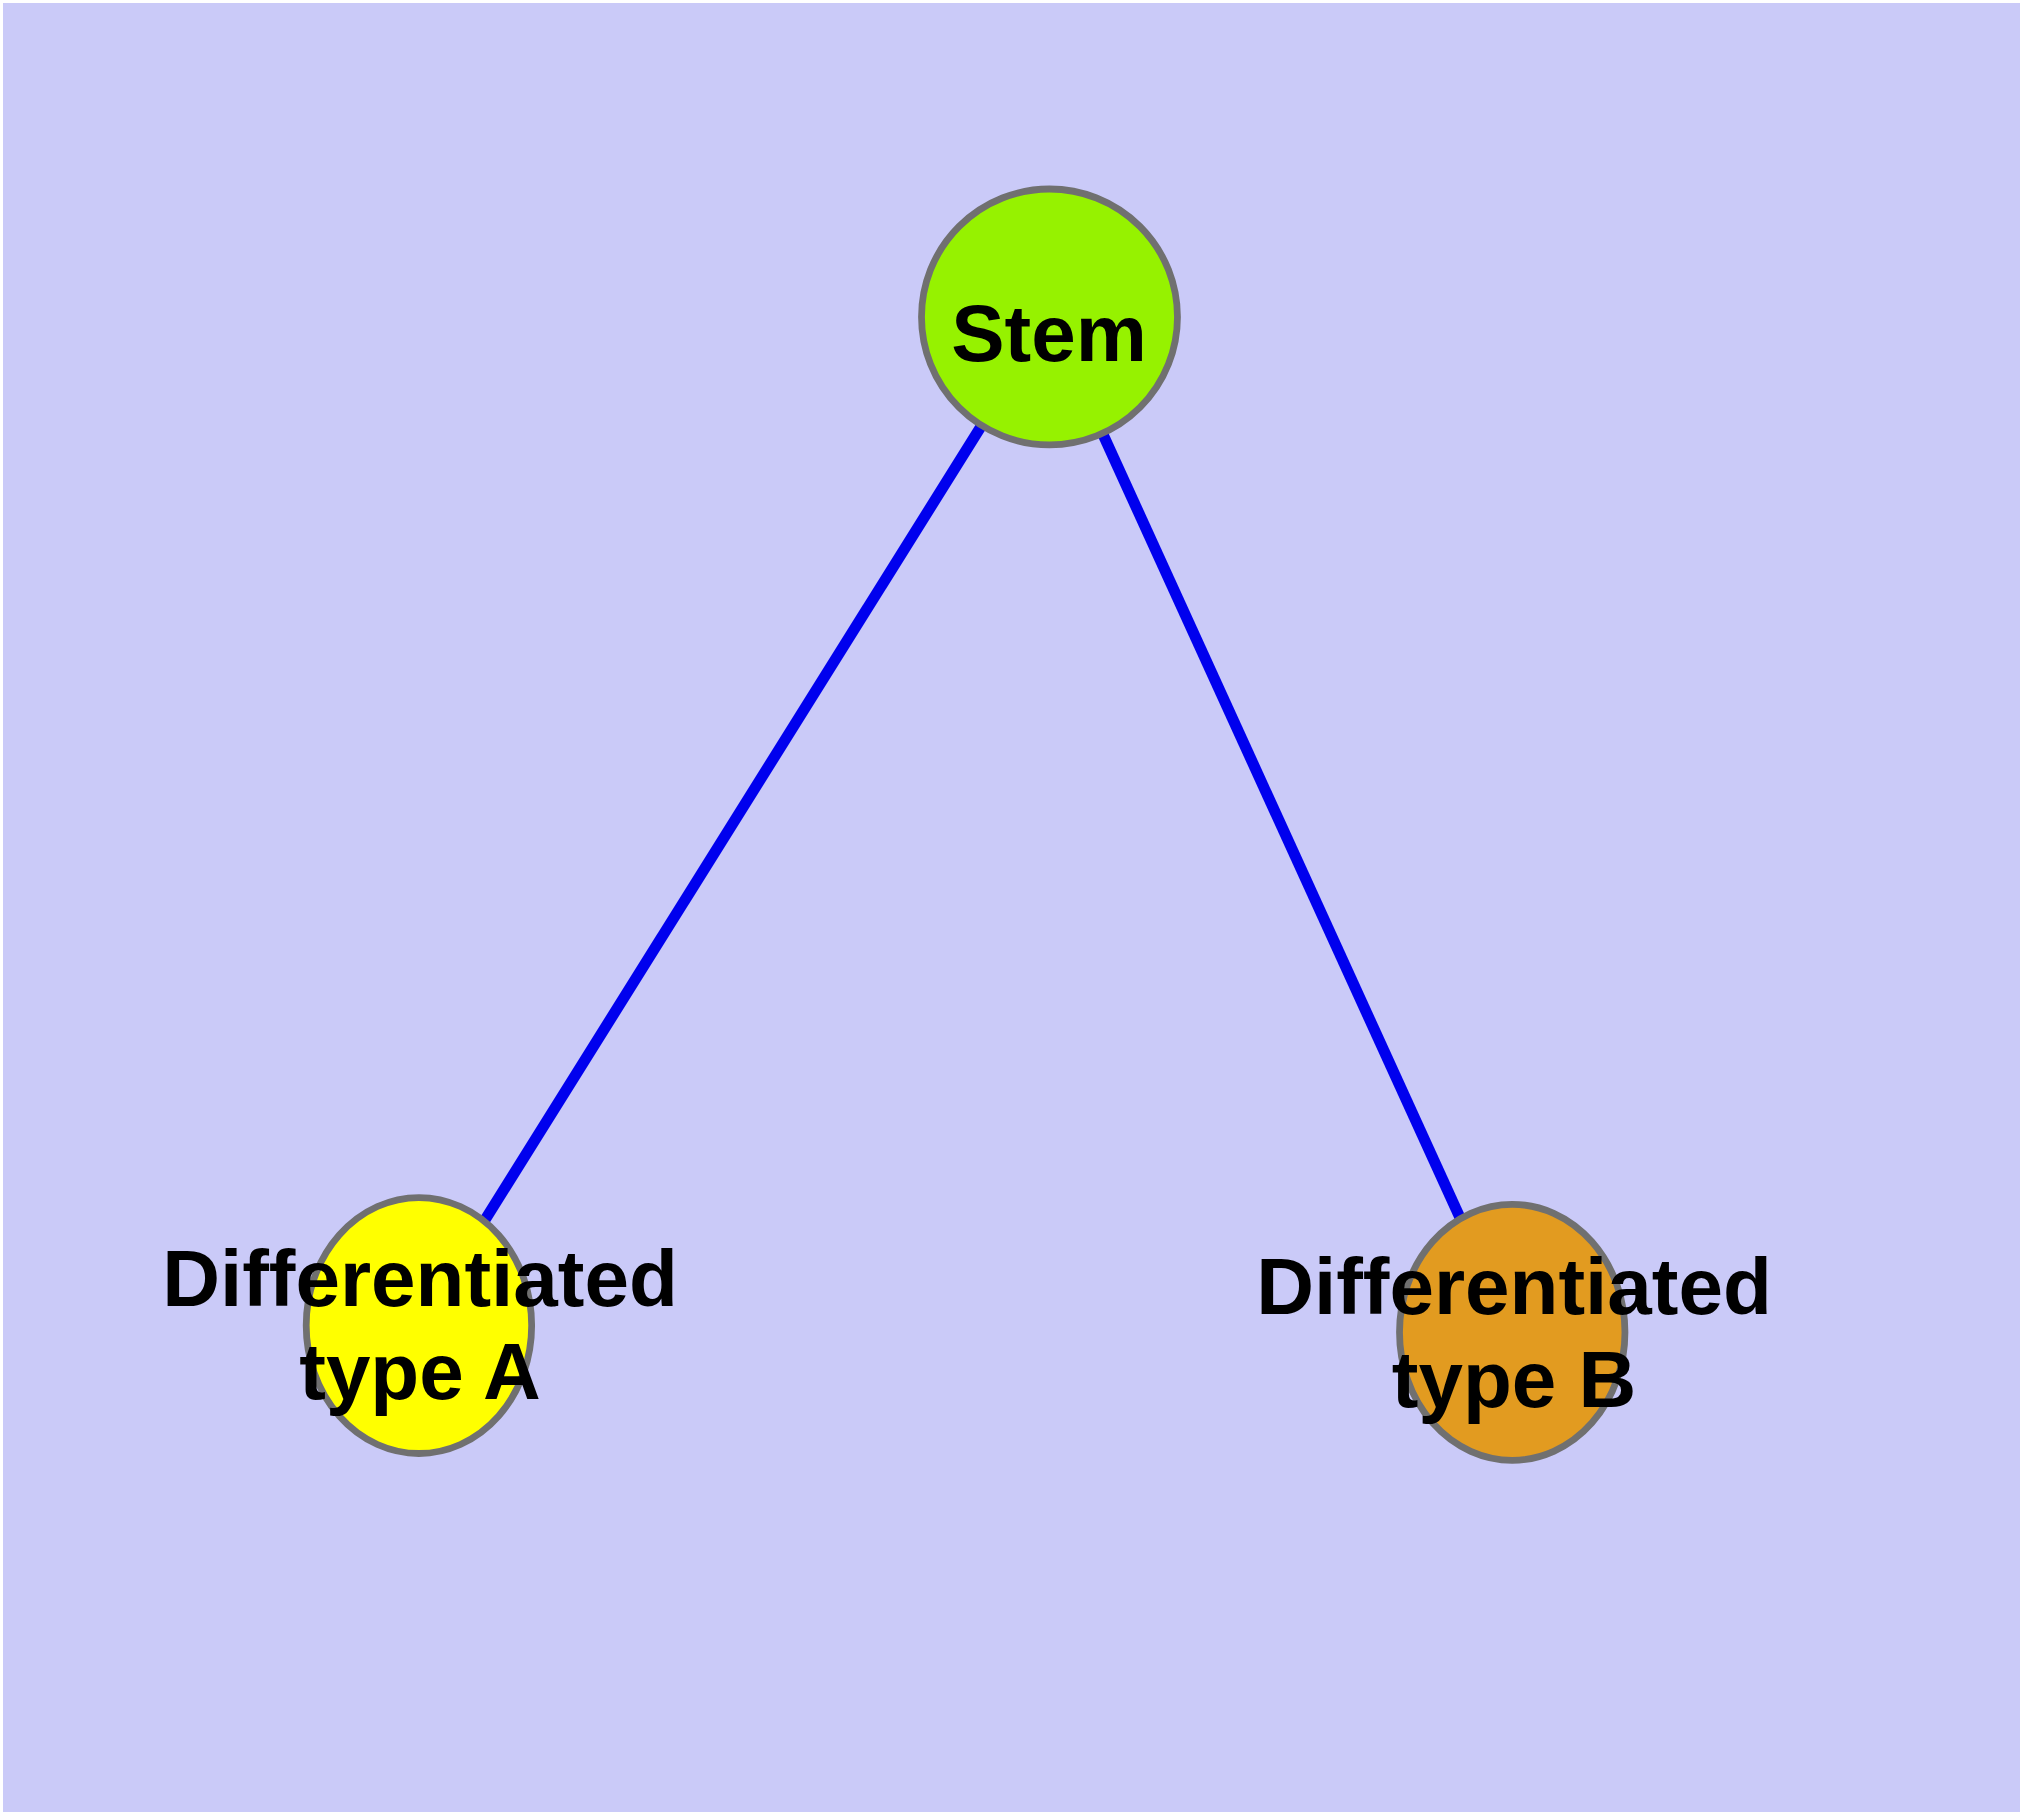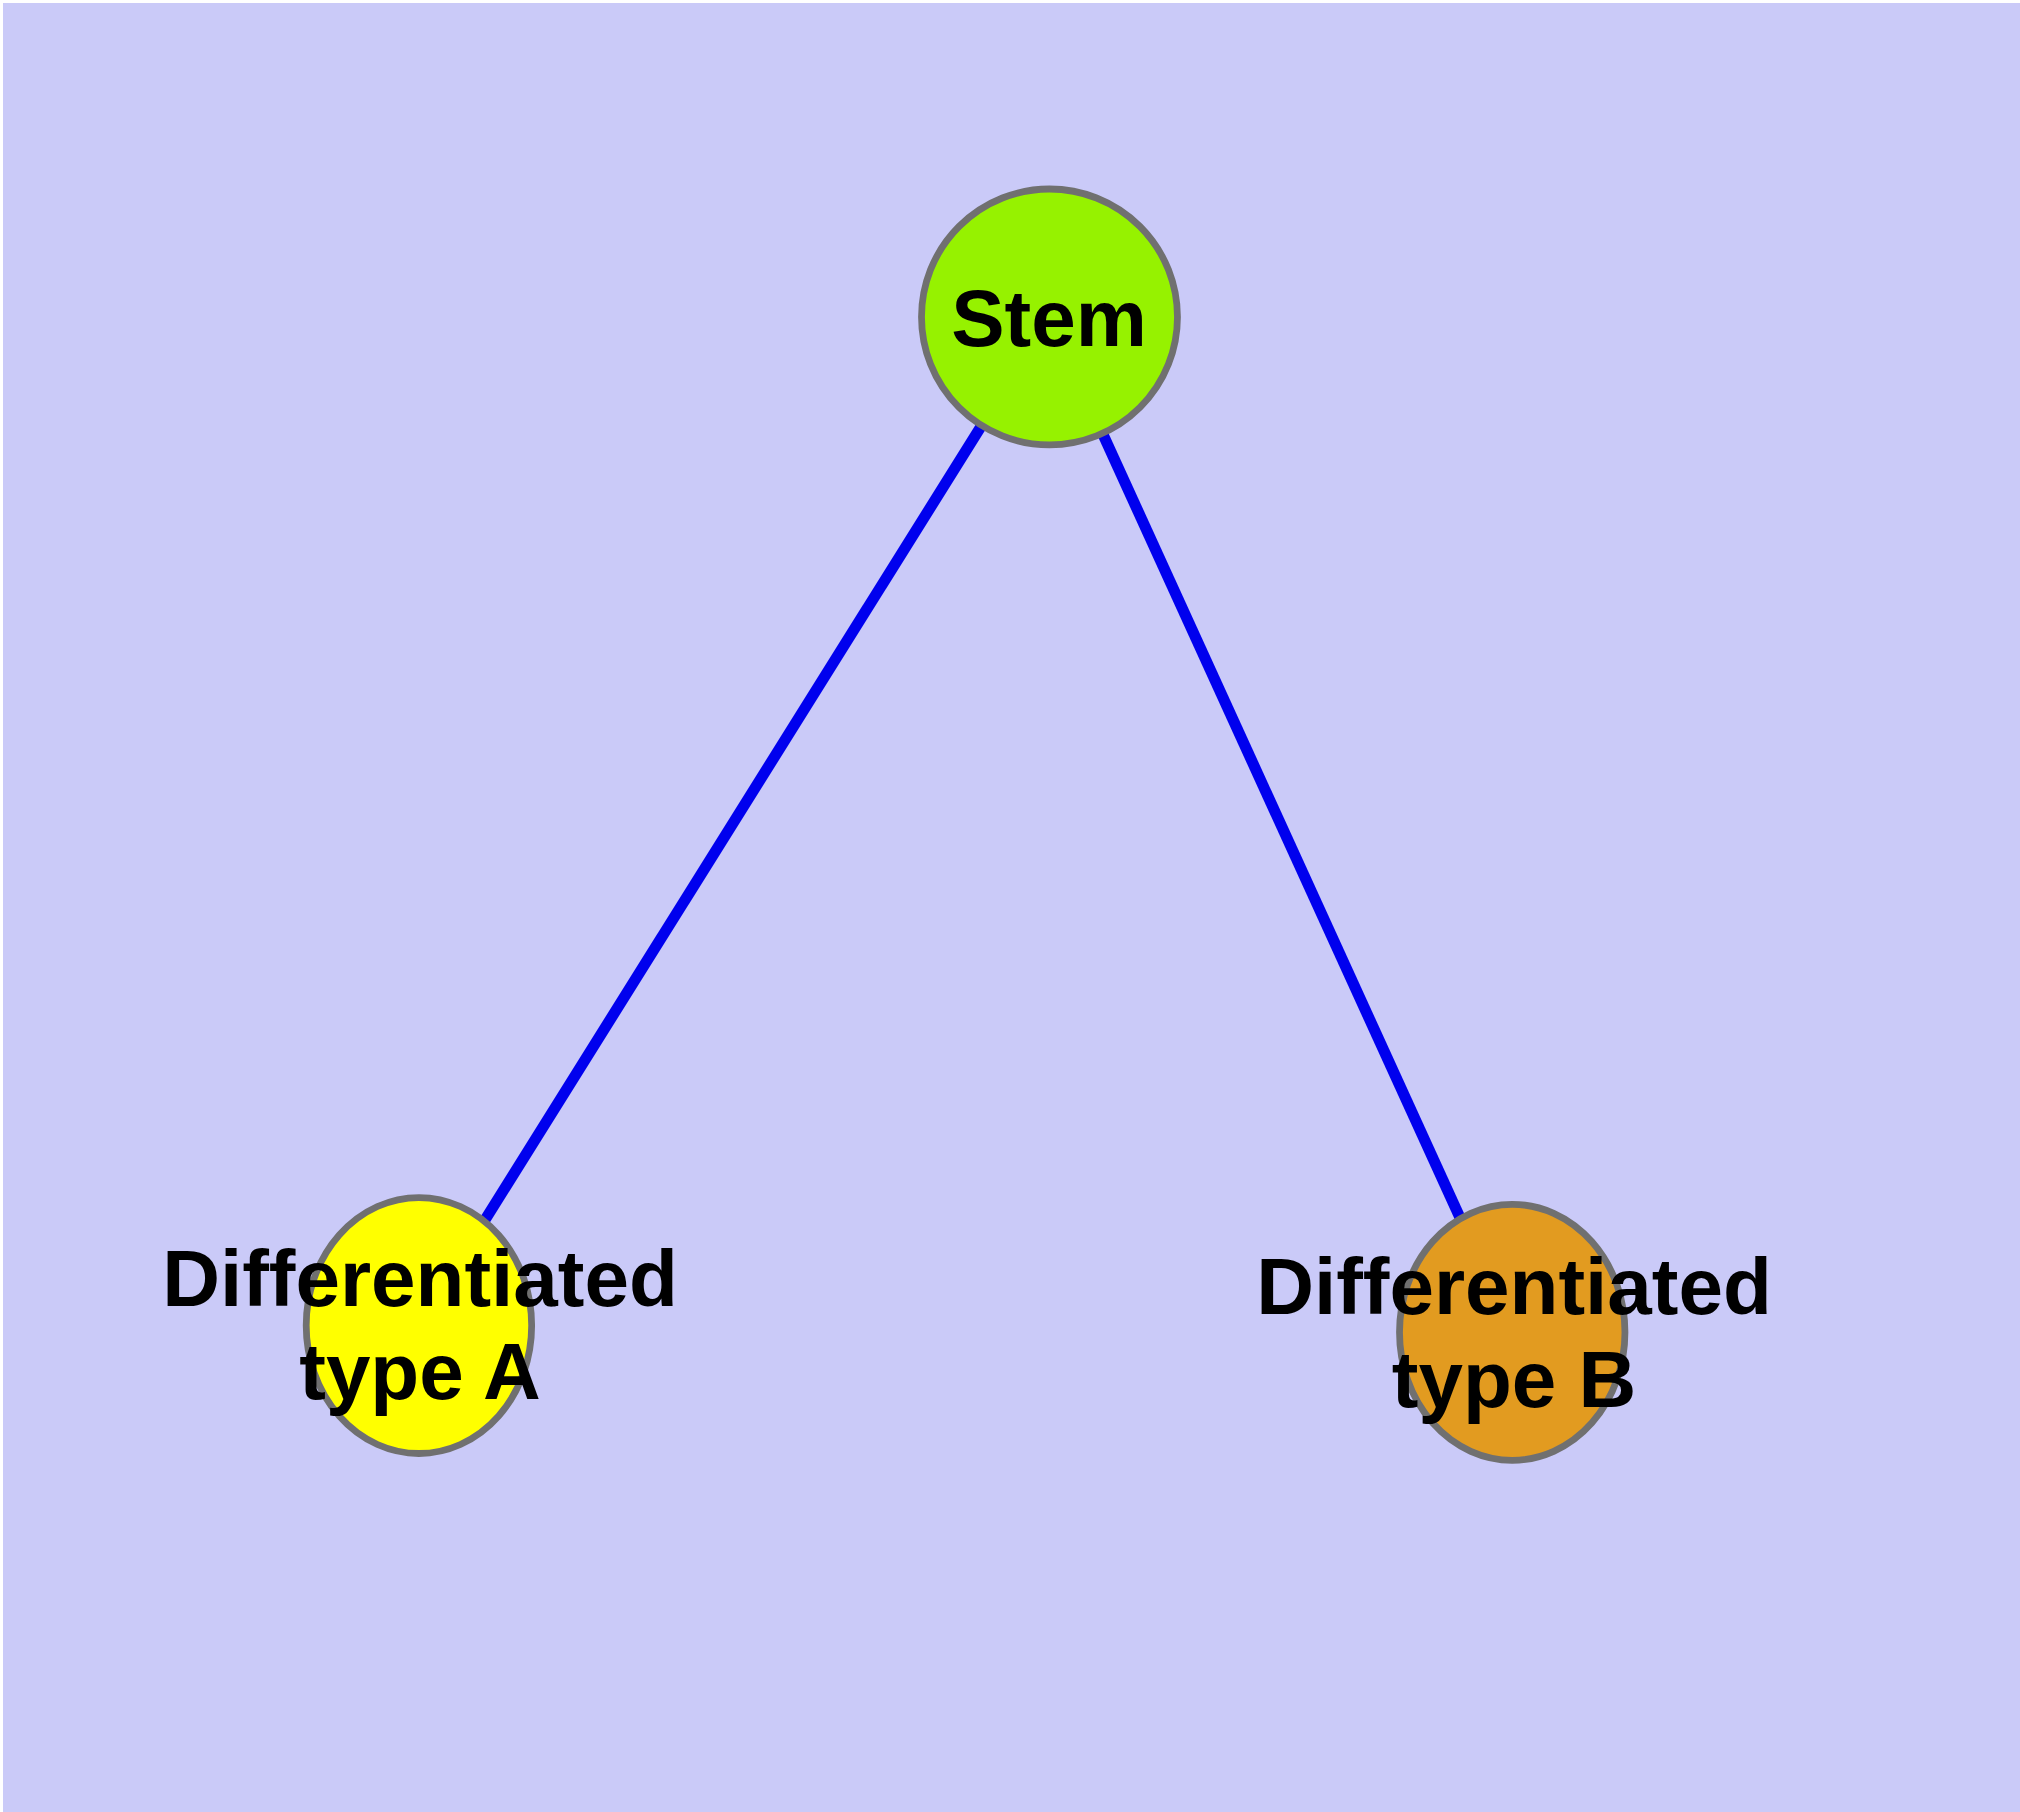--- a/index.html
+++ b/index.html
@@ -44,20 +44,20 @@
 <svg class="graph-layer" width="2021" height="1812" viewBox="0 0 2384 2138">
 
   <line x1="1238" y1="374" x2="494" y2="1564" stroke-width="13" style="stroke: rgb(0, 0, 238);"></line>
   <line x1="1238" y1="374" x2="1784" y2="1572" stroke-width="13" style="stroke: rgb(0, 0, 238);"></line>
 
   <ellipse cx="1238" cy="374" rx="151" ry="151" stroke-width="8" style="fill: rgb(150, 242, 0); stroke: rgb(112, 112, 112);"></ellipse>
   <ellipse cx="494" cy="1564" rx="133" ry="151" stroke-width="8" style="fill: rgb(255, 255, 0); stroke: rgb(112, 112, 112);"></ellipse>
   <ellipse cx="1784" cy="1572" rx="133" ry="151" stroke-width="8" style="fill: rgb(226, 155, 32); stroke: rgb(112, 112, 112);"></ellipse>
 </svg>
 
-<div class="node-label" style="left: 1049px; top: 319px; color: rgb(0, 0, 0);">Stem</div>
+<div class="node-label" style="left: 1049px; top: 334px; color: rgb(0, 0, 0);">Stem</div>
 
 <div class="node-label" style="left: 420px; top: 1326px; color: rgb(0, 0, 0);">Differentiated
 type A</div>
 
 <div class="node-label" style="left: 1514px; top: 1334px; color: rgb(0, 0, 0);">Differentiated
 type B</div>
 
 
 </body></html>

